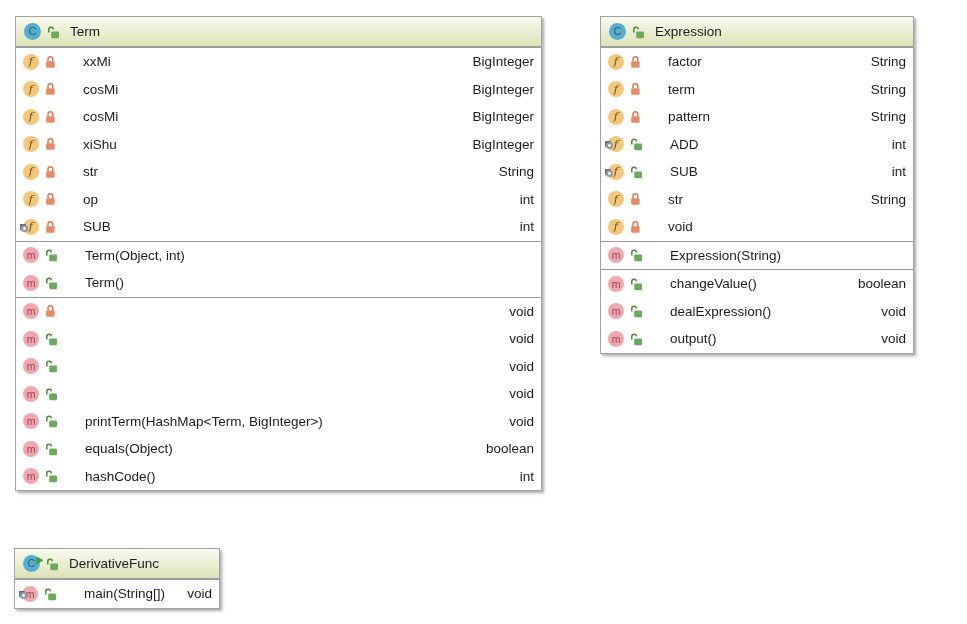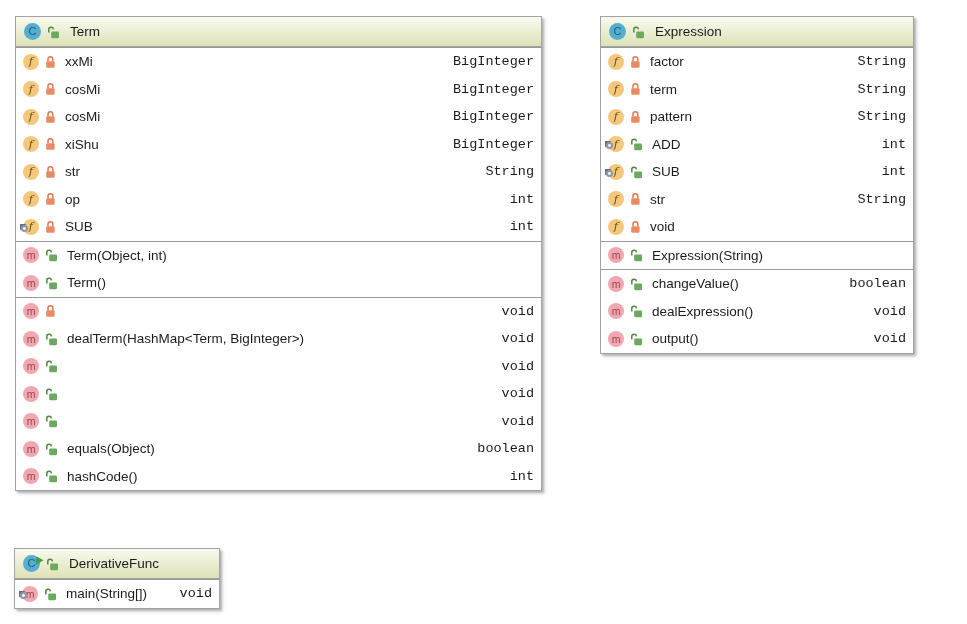--- a/index.html
+++ b/index.html
@@ -43,32 +43,31 @@
   .member-row {
     height: 27.5px;
     display: flex;
     align-items: center;
     padding: 0 7px;
     gap: 6px;
     box-sizing: border-box;
     background: #ffffff;
   }
   .member-name {
-    margin-left: 3px;
+    margin-left: 21px;
     font-size: 13.5px;
     color: var(--text-color);
     white-space: nowrap;
   }
   .member-type {
     margin-left: auto;
     font-size: 13.5px;
     color: var(--text-color);
     white-space: nowrap;
     padding-left: 12px;
-    font-family: Liberation Mono, monospace;
   }
   .icon-wrap {
     position: relative;
     display: inline-flex;
     align-items: center;
     justify-content: center;
     flex: none;
   }
   .circle-icon {
     display: inline-flex;
@@ -264,57 +263,57 @@
         <div class="member-row">
           <span class="icon-wrap">
             <span class="circle-icon method-circle">m</span>
           </span>
           <span class="lock-wrap">
             <svg width="13" height="14" viewBox="0 0 13 14">
               <path d="M1.8 7.4 V4.6 A2.3 2.3 0 0 1 6.4 4.4" fill="none" stroke="#53873f" stroke-width="1.5"></path>
               <rect x="4.2" y="6.6" width="7.8" height="6.6" rx="1.1" fill="#6aa95e"></rect>
             </svg>
           </span>
-          <span class="member-name">dealTerm(HashMap&lt;Term, BigInteger&gt;)</span>
-          <span class="member-type">void</span>
-        </div>
-        <div class="member-row">
-          <span class="icon-wrap">
-            <span class="circle-icon method-circle">m</span>
-          </span>
-          <span class="lock-wrap">
-            <svg width="13" height="14" viewBox="0 0 13 14">
-              <path d="M1.8 7.4 V4.6 A2.3 2.3 0 0 1 6.4 4.4" fill="none" stroke="#53873f" stroke-width="1.5"></path>
-              <rect x="4.2" y="6.6" width="7.8" height="6.6" rx="1.1" fill="#6aa95e"></rect>
-            </svg>
-          </span>
-          <span class="member-type">void</span>
-        </div>
-        <div class="member-row">
-          <span class="icon-wrap">
-            <span class="circle-icon method-circle">m</span>
-          </span>
-          <span class="lock-wrap">
-            <svg width="13" height="14" viewBox="0 0 13 14">
-              <path d="M1.8 7.4 V4.6 A2.3 2.3 0 0 1 6.4 4.4" fill="none" stroke="#53873f" stroke-width="1.5"></path>
-              <rect x="4.2" y="6.6" width="7.8" height="6.6" rx="1.1" fill="#6aa95e"></rect>
-            </svg>
-          </span>
-          <span class="member-type">void</span>
-        </div>
-        <div class="member-row">
-          <span class="icon-wrap">
-            <span class="circle-icon method-circle">m</span>
-          </span>
-          <span class="lock-wrap">
-            <svg width="13" height="14" viewBox="0 0 13 14">
-              <path d="M1.8 7.4 V4.6 A2.3 2.3 0 0 1 6.4 4.4" fill="none" stroke="#53873f" stroke-width="1.5"></path>
-              <rect x="4.2" y="6.6" width="7.8" height="6.6" rx="1.1" fill="#6aa95e"></rect>
-            </svg>
-          </span>
+          <span class="member-type">void</span>
+        </div>
+        <div class="member-row">
+          <span class="icon-wrap">
+            <span class="circle-icon method-circle">m</span>
+          </span>
+          <span class="lock-wrap">
+            <svg width="13" height="14" viewBox="0 0 13 14">
+              <path d="M1.8 7.4 V4.6 A2.3 2.3 0 0 1 6.4 4.4" fill="none" stroke="#53873f" stroke-width="1.5"></path>
+              <rect x="4.2" y="6.6" width="7.8" height="6.6" rx="1.1" fill="#6aa95e"></rect>
+            </svg>
+          </span>
+          <span class="member-type">void</span>
+        </div>
+        <div class="member-row">
+          <span class="icon-wrap">
+            <span class="circle-icon method-circle">m</span>
+          </span>
+          <span class="lock-wrap">
+            <svg width="13" height="14" viewBox="0 0 13 14">
+              <path d="M1.8 7.4 V4.6 A2.3 2.3 0 0 1 6.4 4.4" fill="none" stroke="#53873f" stroke-width="1.5"></path>
+              <rect x="4.2" y="6.6" width="7.8" height="6.6" rx="1.1" fill="#6aa95e"></rect>
+            </svg>
+          </span>
+          <span class="member-type">void</span>
+        </div>
+        <div class="member-row">
+          <span class="icon-wrap">
+            <span class="circle-icon method-circle">m</span>
+          </span>
+          <span class="lock-wrap">
+            <svg width="13" height="14" viewBox="0 0 13 14">
+              <path d="M1.8 7.4 V4.6 A2.3 2.3 0 0 1 6.4 4.4" fill="none" stroke="#53873f" stroke-width="1.5"></path>
+              <rect x="4.2" y="6.6" width="7.8" height="6.6" rx="1.1" fill="#6aa95e"></rect>
+            </svg>
+          </span>
+          <span class="member-name">printTerm(HashMap&lt;Term, BigInteger&gt;)</span>
           <span class="member-type">void</span>
         </div>
         <div class="member-row">
           <span class="icon-wrap">
             <span class="circle-icon method-circle">m</span>
           </span>
           <span class="lock-wrap">
             <svg width="13" height="14" viewBox="0 0 13 14">
               <path d="M1.8 7.4 V4.6 A2.3 2.3 0 0 1 6.4 4.4" fill="none" stroke="#53873f" stroke-width="1.5"></path>
               <rect x="4.2" y="6.6" width="7.8" height="6.6" rx="1.1" fill="#6aa95e"></rect>

